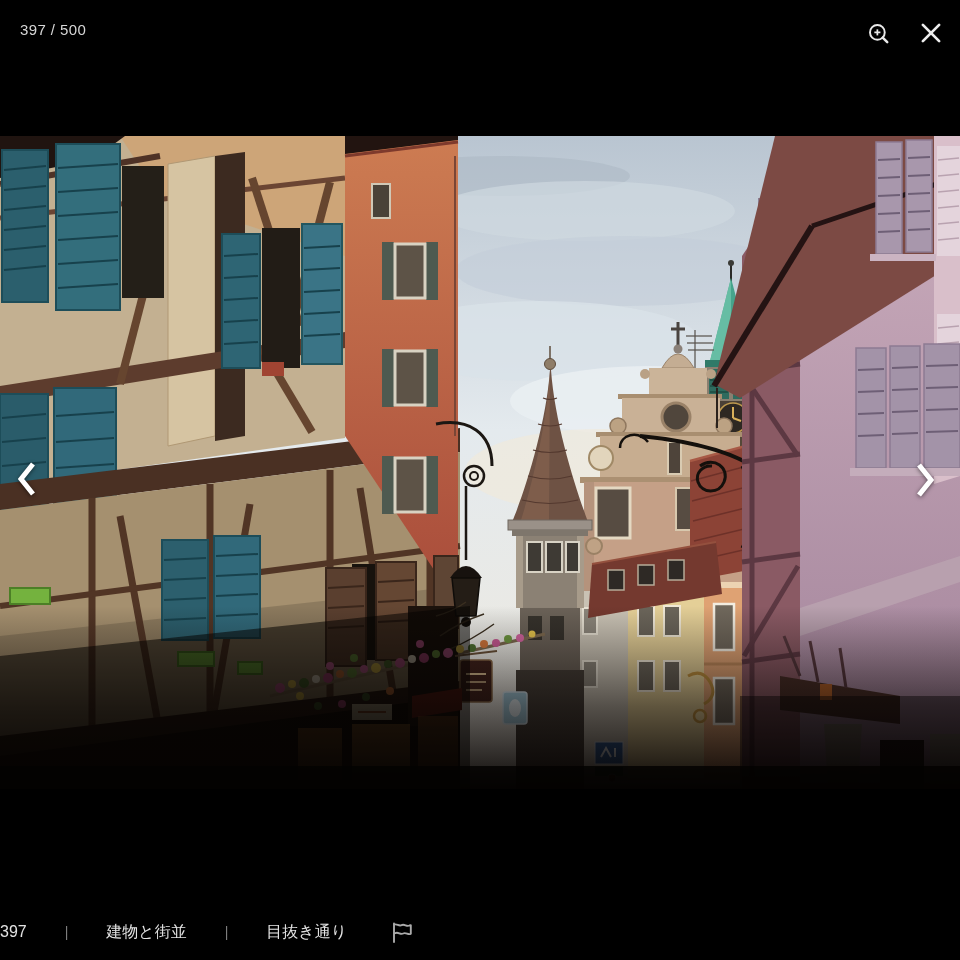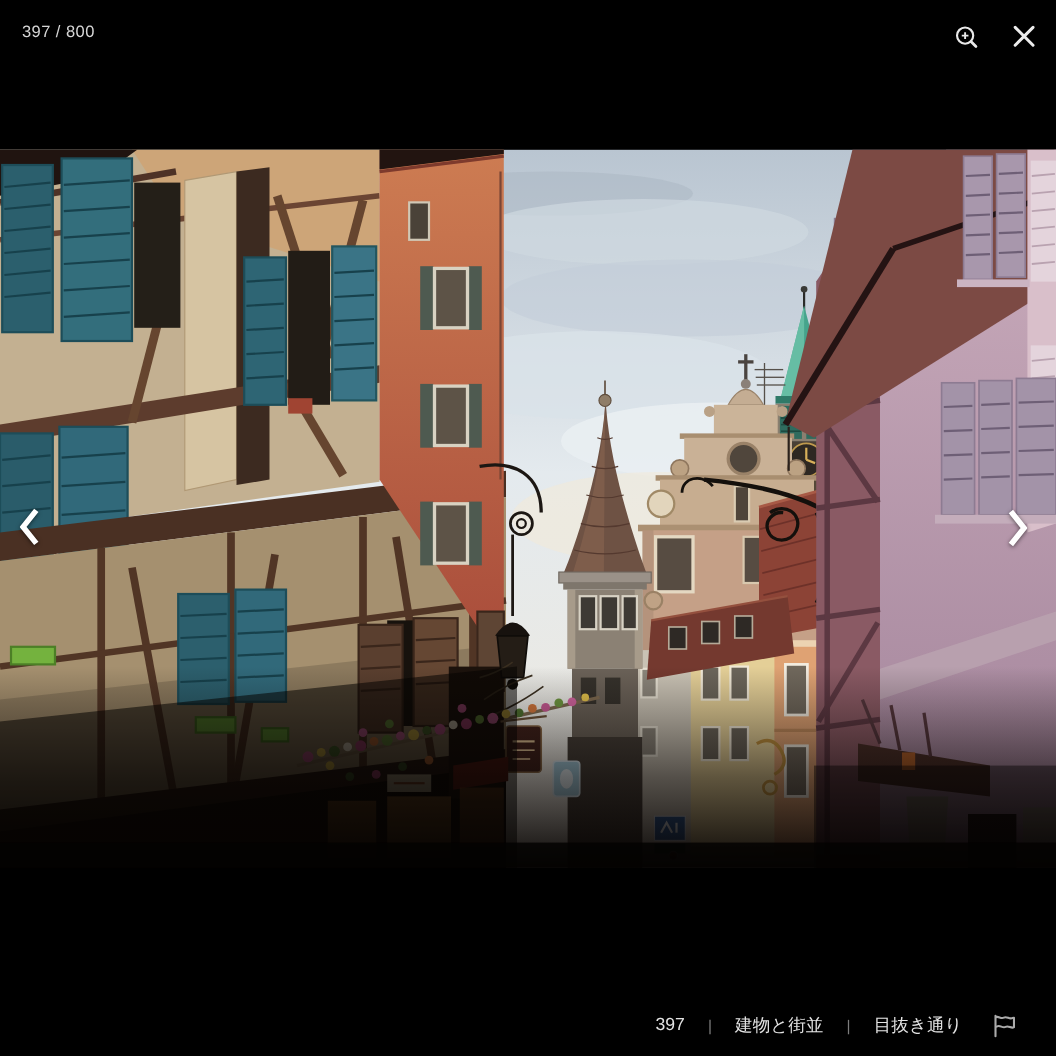--- a/index.html
+++ b/index.html
@@ -8,31 +8,31 @@
   .counter{position:absolute;top:21px;left:20px;font-size:15px;color:#d6d6d6;letter-spacing:.4px;}
   .icon-btn{position:absolute;background:transparent;border:none;padding:4px;cursor:pointer;line-height:0;}
   .zoom-btn{top:17px;left:862px;}
   .close-btn{top:16px;left:914px;}
   .photo{position:absolute;top:136px;left:0;width:960px;height:653px;margin:0;line-height:0;}
   .photo svg{display:block;width:960px;height:653px;}
   .nav-btn{position:absolute;background:transparent;border:none;padding:6px;cursor:pointer;line-height:0;
            filter:drop-shadow(0 1px 2px rgba(0,0,0,.55));}
   .prev-btn{top:456px;left:12px;}
   .next-btn{top:457px;left:910px;}
-  .caption{position:absolute;top:920px;left:0;width:928px;display:flex;justify-content:flex-end;
-           align-items:center;gap:21px;font-size:16px;color:#e3e3e3;}
+  .caption{position:absolute;top:920px;left:0;width:928px;display:flex;justify-content:flex-start;
+           align-items:center;gap:38px;font-size:16px;color:#e3e3e3;}
   .caption .sep{color:#7d7d7d;font-size:14px;}
   .flag-btn{background:transparent;border:none;padding:0;margin-left:4px;cursor:pointer;line-height:0;}
 </style>
 </head>
 <body>
 
 <div class="stage">
 
-  <div class="counter">397 / 800</div>
+  <div class="counter">397 / 500</div>
 
   <button class="icon-btn zoom-btn">
     <span>
       <svg width="26" height="26" viewBox="0 0 24 24">
         <circle cx="10.5" cy="10.5" r="6.8" fill="none" stroke="#e9e9e9" stroke-width="1.8"></circle>
         <line x1="15.4" y1="15.4" x2="19.6" y2="19.6" stroke="#e9e9e9" stroke-width="2.3" stroke-linecap="round"></line>
         <line x1="7.7" y1="10.5" x2="13.3" y2="10.5" stroke="#e9e9e9" stroke-width="1.6"></line>
         <line x1="10.5" y1="7.7" x2="10.5" y2="13.3" stroke="#e9e9e9" stroke-width="1.6"></line>
       </svg>
     </span>

